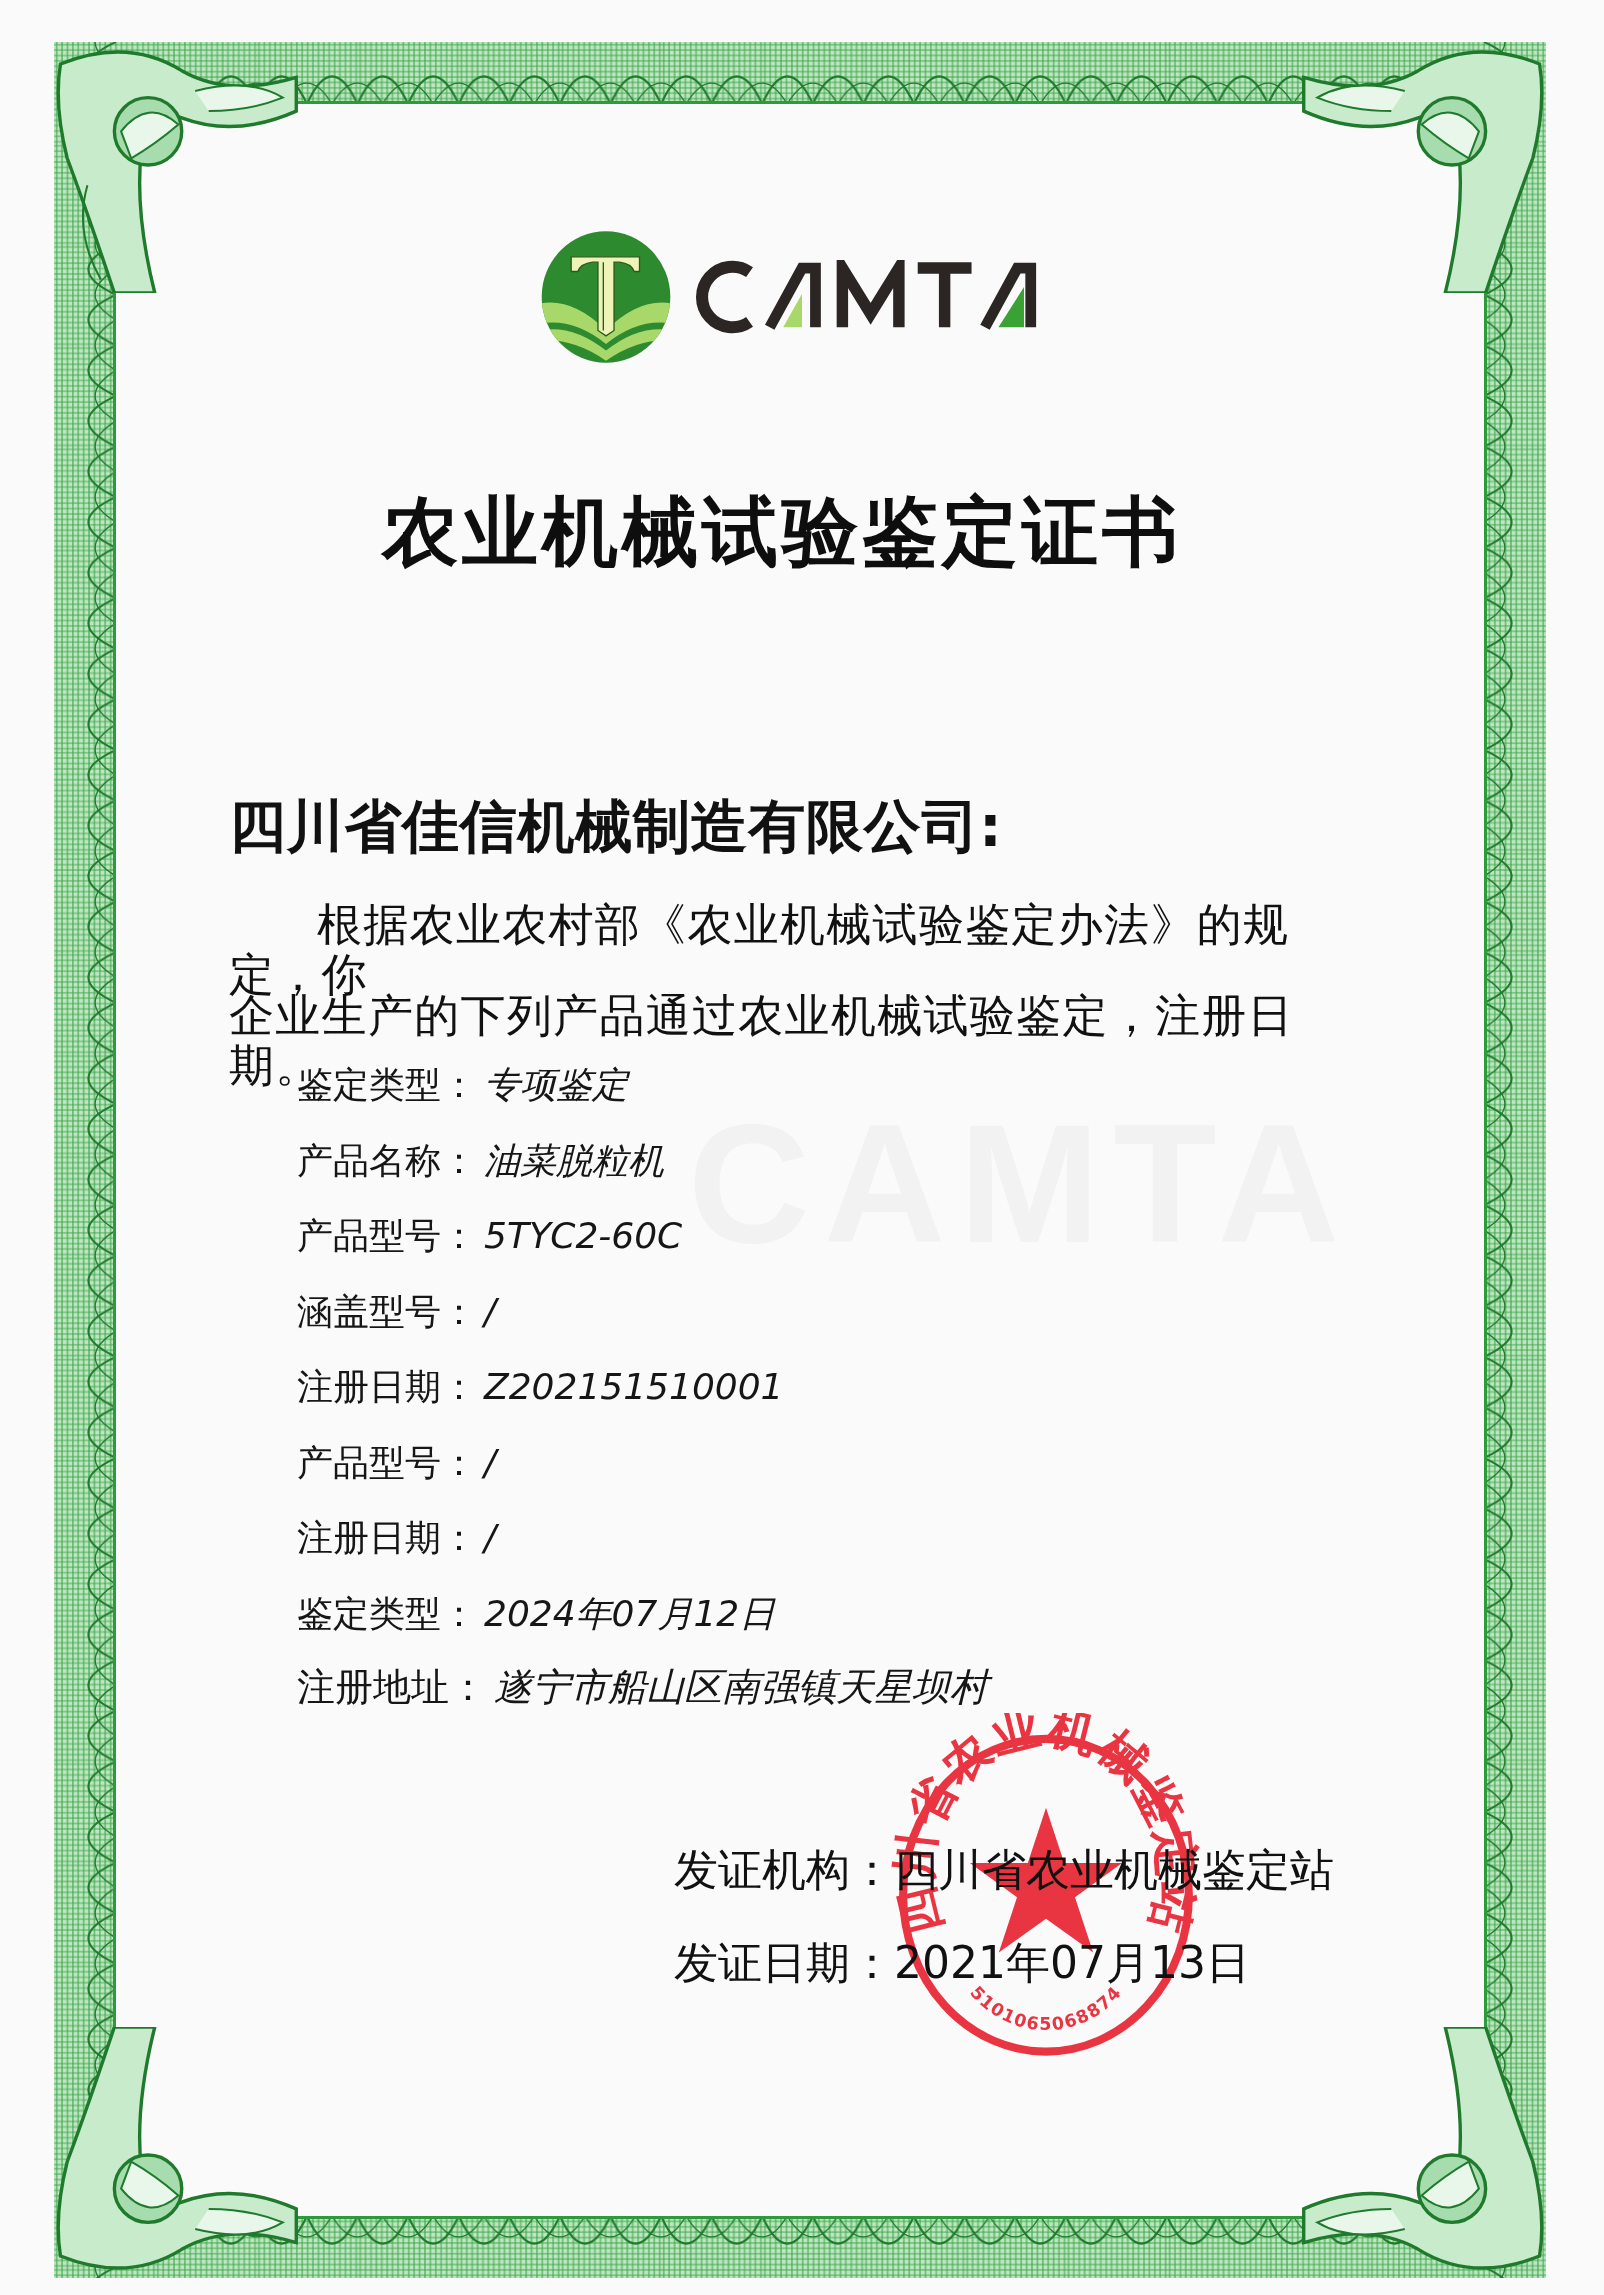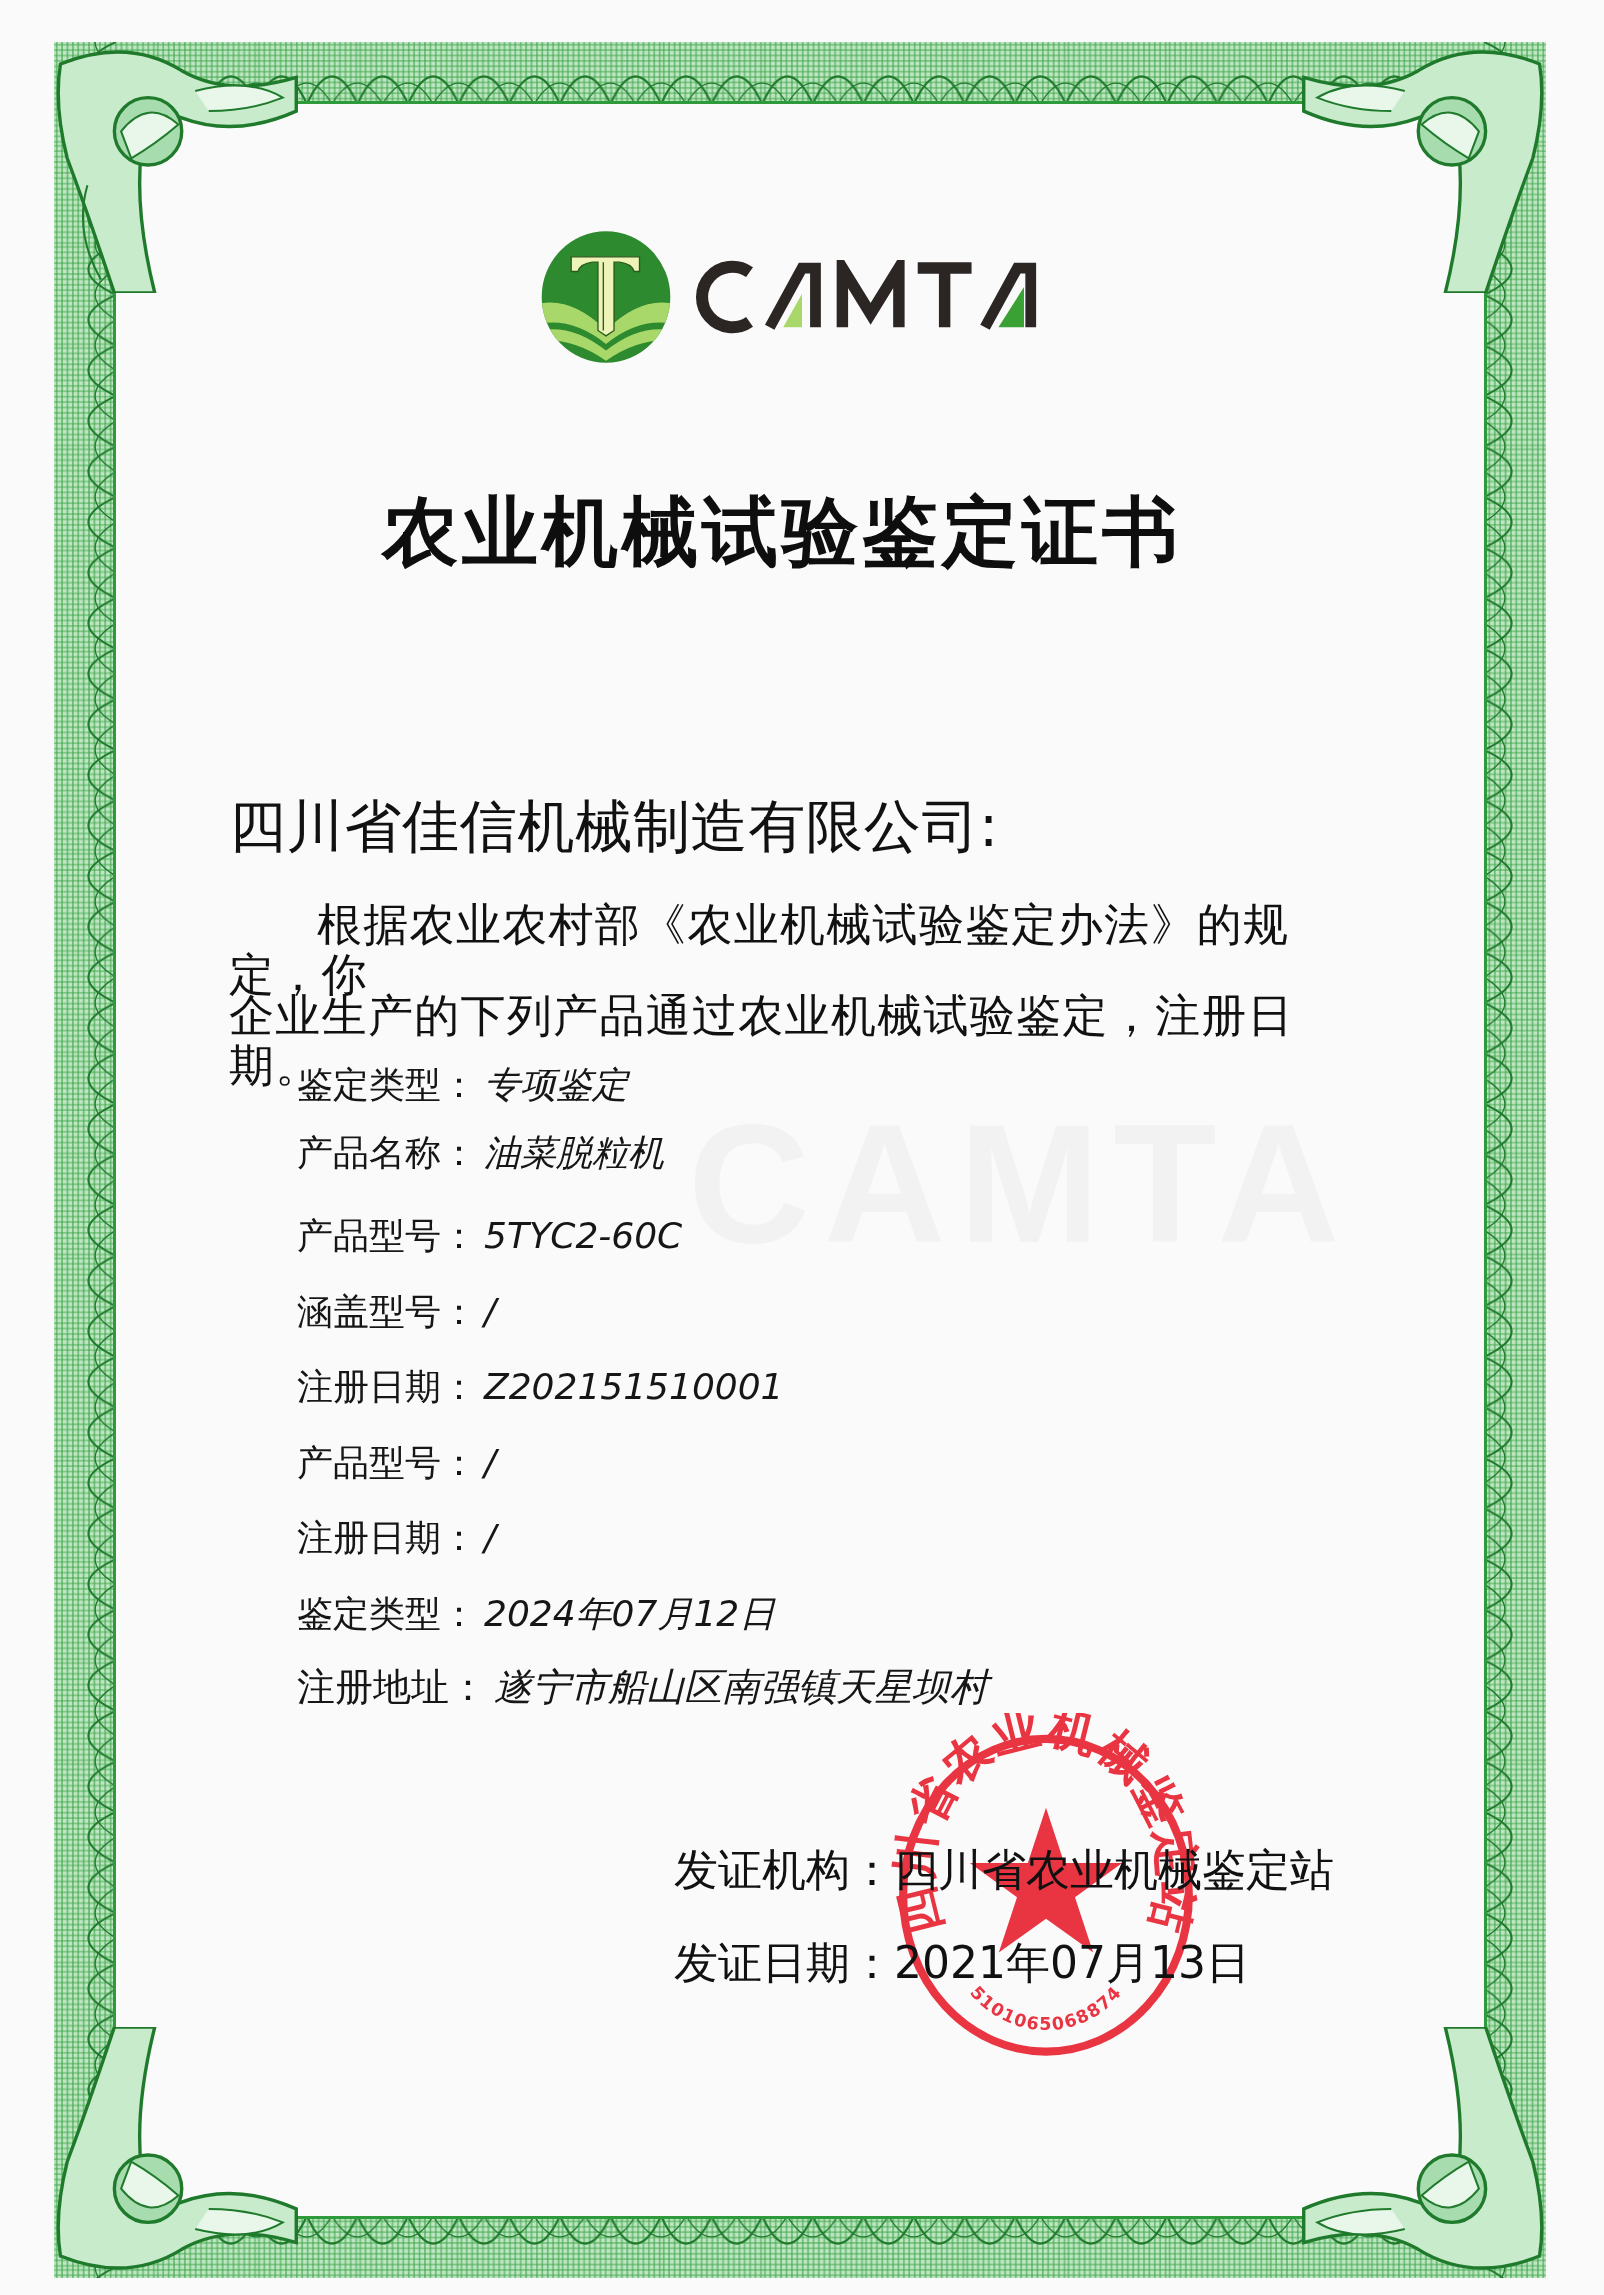--- a/index.html
+++ b/index.html
@@ -38,21 +38,21 @@
   
   .title {
     position: absolute; left: 0; width: 1564px; top: 482px; text-align: center;
     font-family: "DejaVu Serif", "Liberation Serif", serif;
     font-weight: bold; font-size: 76px; letter-spacing: 4px; color: #0e0e0e;
   }
 
   
   .company {
     position: absolute; left: 229px; top: 789px;
-    font-size: 57px; letter-spacing: 0.7px; color: #111;
+    font-size: 57px; letter-spacing: 0.7px; color: #111; font-weight: bold;
   }
   .para {
     position: absolute; left: 229px; width: 1146px;
     font-size: 45px; line-height: 50px; color: #111; letter-spacing: 1.3px;
   }
   .para.p1 { top: 900px; text-indent: 88px; }
   .para.p2 { top: 991px; }
 
   .fields { position: absolute; left: 297px; top: 1065px; }
   .field {
@@ -189,21 +189,21 @@
 <div class="title">农业机械试验鉴定证书</div>
 
 <div class="company">四川省佳信机械制造有限公司:</div>
 <div class="para p1">根据农业农村部《农业机械试验鉴定办法》的规定，你</div>
 <div class="para p2">企业生产的下列产品通过农业机械试验鉴定，注册日期。</div>
 
 <div class="fields">
   <div class="field" style="top:0px">
     <span>鉴定类型：</span><span class="val">专项鉴定</span>
   </div>
-  <div class="field" style="top:68px">
+  <div class="field" style="top:76px">
     <span>产品名称：</span><span class="val">油菜脱粒机</span>
   </div>
   <div class="field" style="top:151px">
     <span>产品型号：</span><span class="val">5TYC2-60C</span>
   </div>
   <div class="field" style="top:227px">
     <span>涵盖型号：</span><span class="val">/</span>
   </div>
   <div class="field" style="top:302px">
     <span>注册日期：</span><span class="val">Z202151510001</span>

